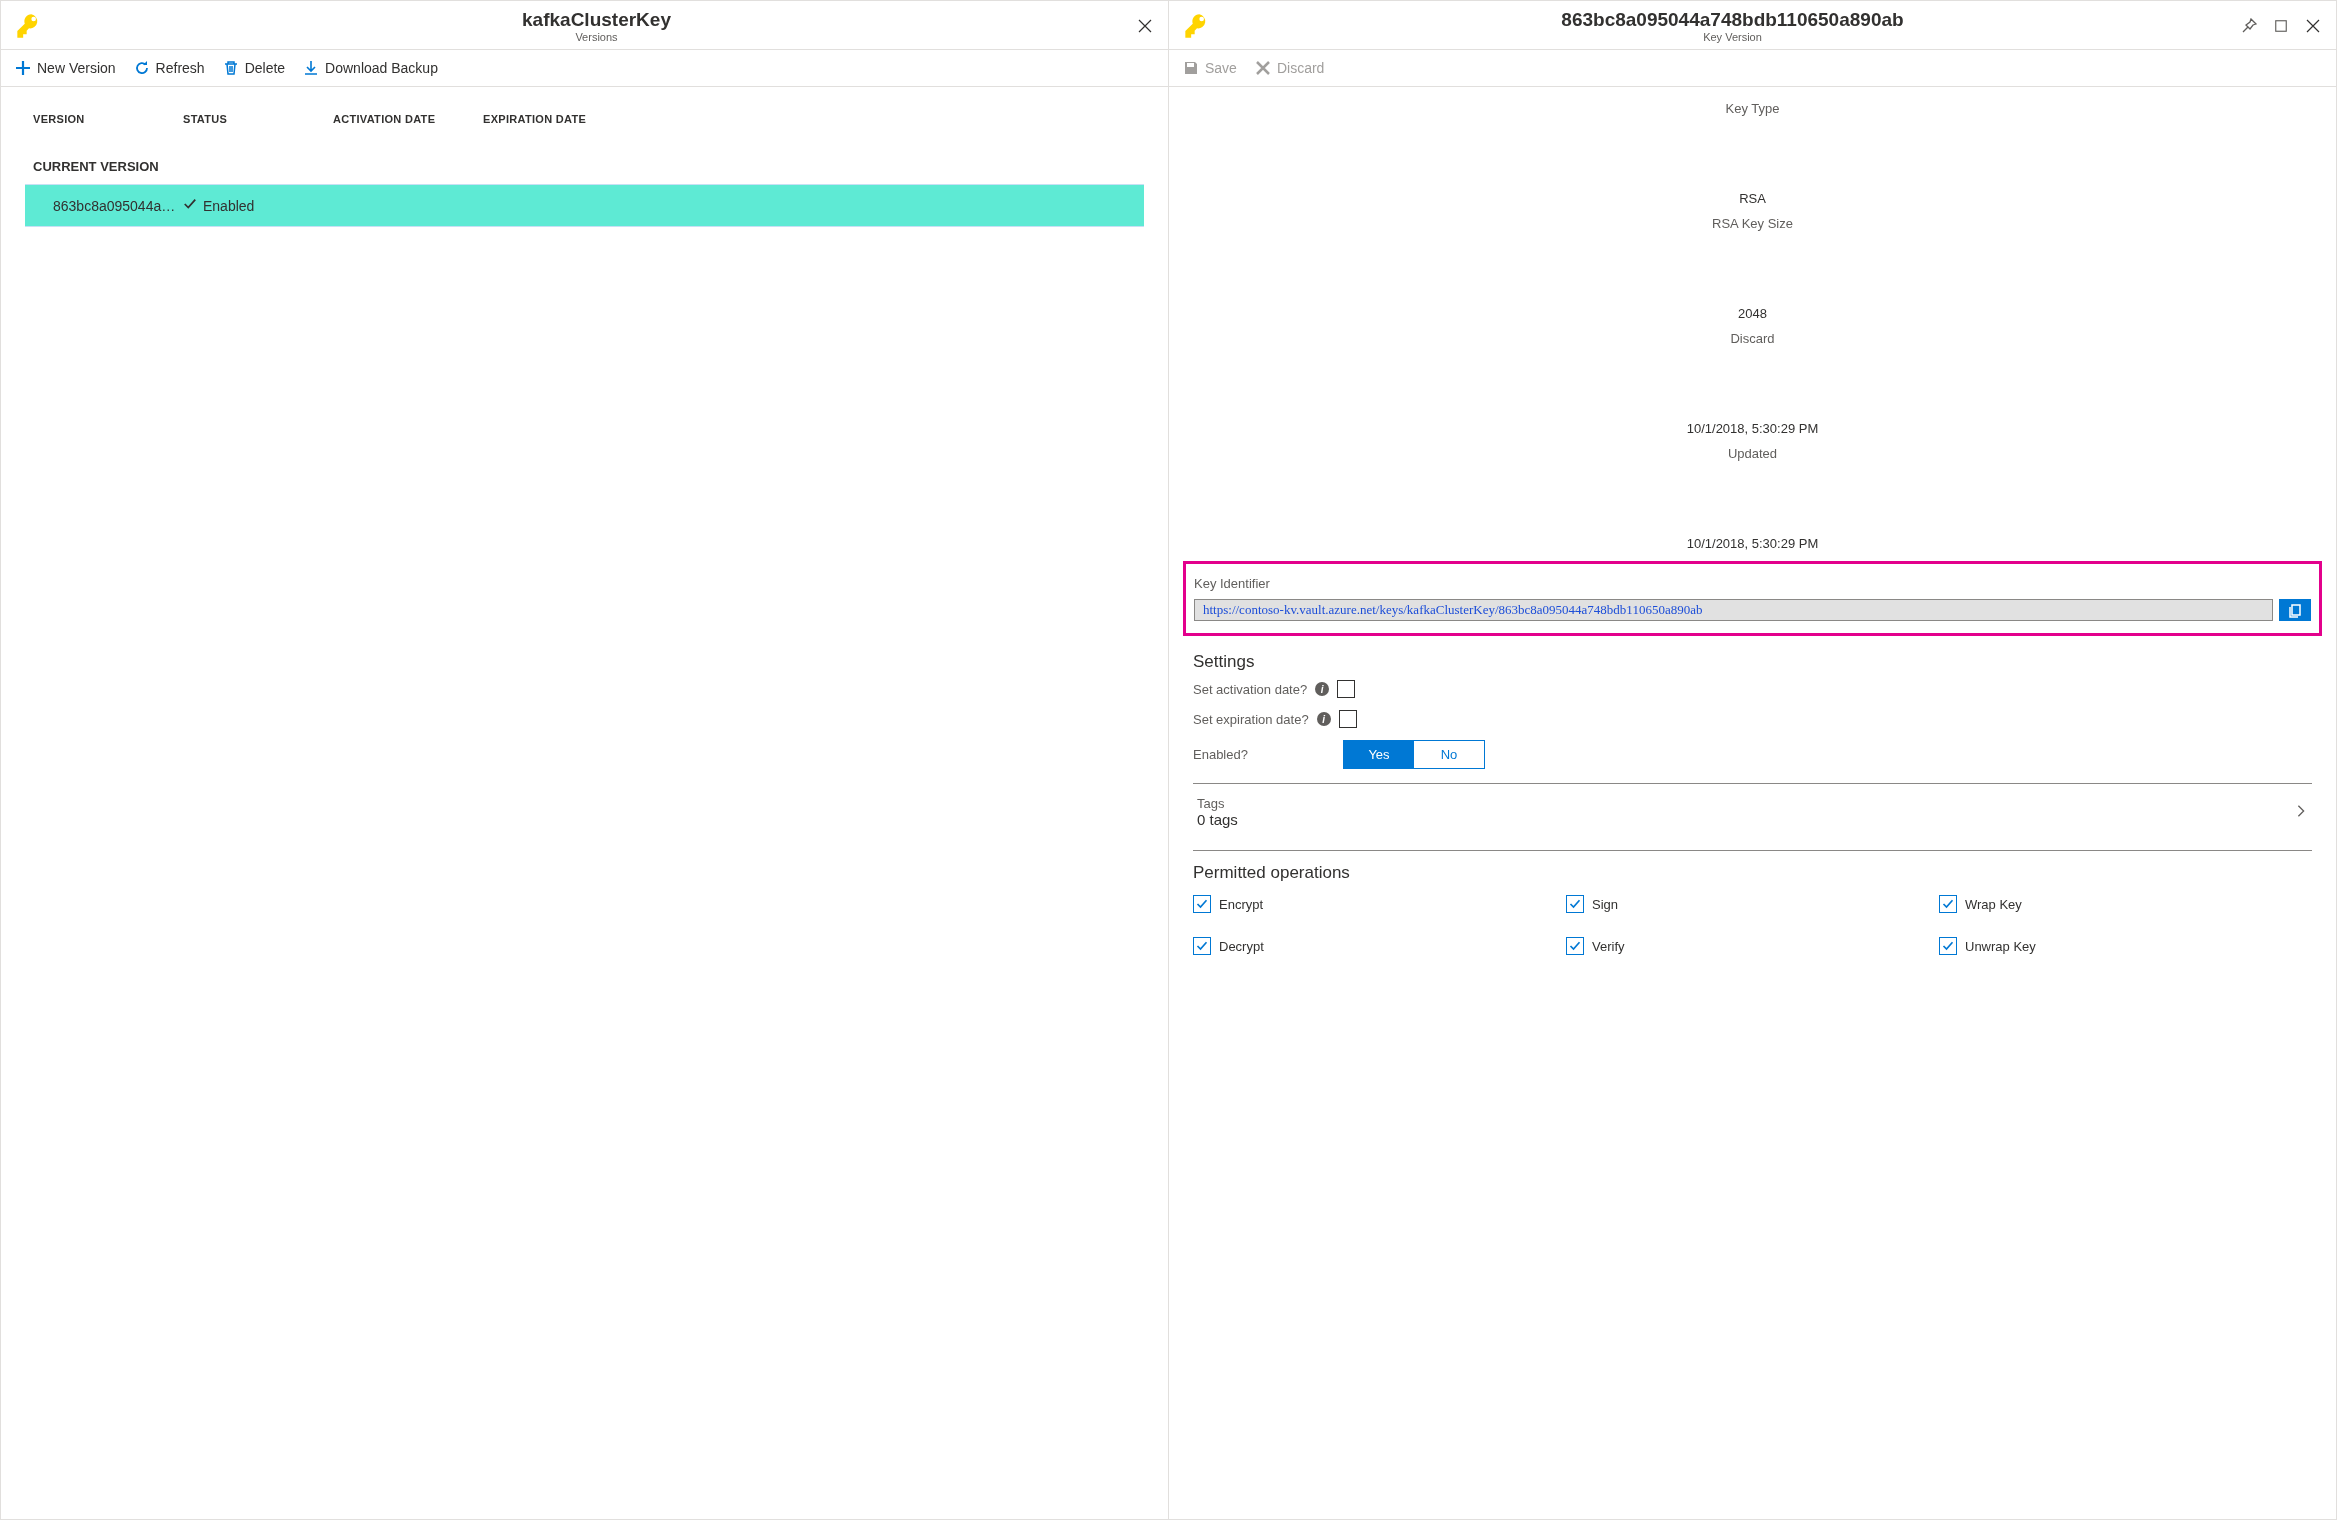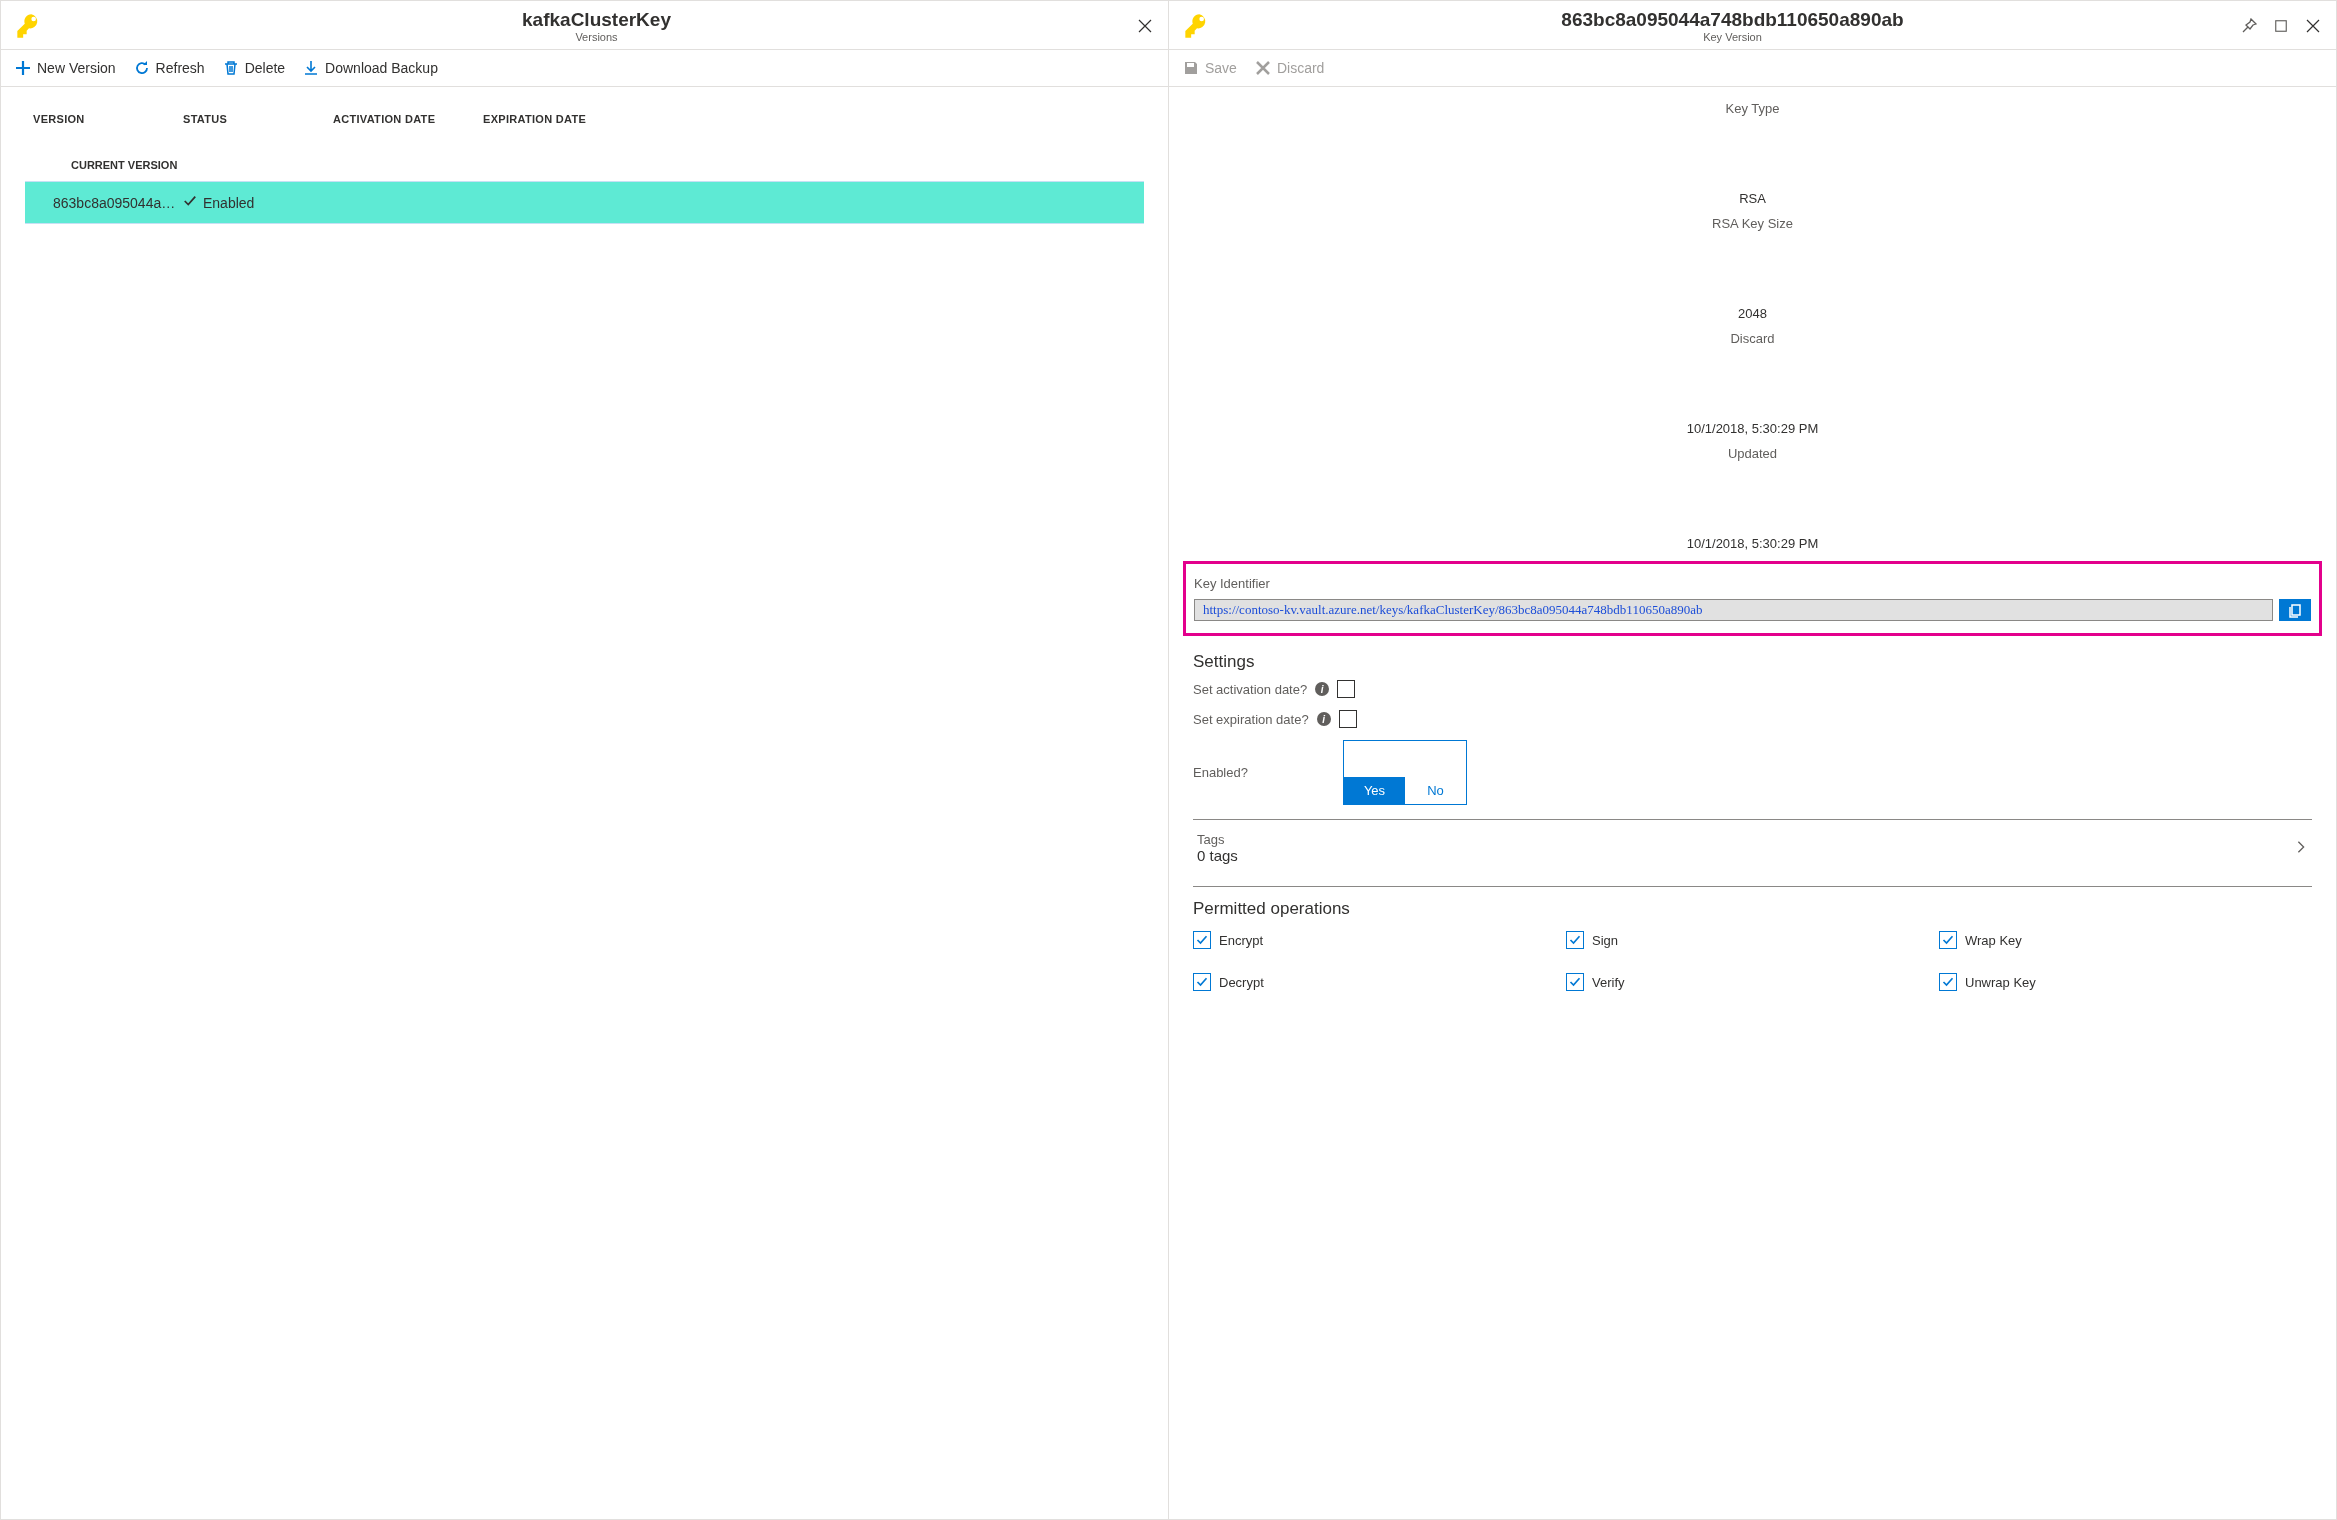--- a/index.html
+++ b/index.html
@@ -84,24 +84,23 @@
     font-size: 11px;
     font-weight: 700;
     color: #323130;
     letter-spacing: .3px;
   }
   .col-version { flex: 0 0 150px; }
   .col-status  { flex: 0 0 150px; }
   .col-act     { flex: 0 0 150px; }
   .col-exp     { flex: 1; }
   .group-label {
-    font-size: 11px;
+    font-size: 13px;
     font-weight: 700;
     padding: 22px 8px 10px 8px;
-    margin-left: 38px;
   }
   .row {
     display: flex;
     align-items: center;
     padding: 12px 8px 12px 28px;
     background: #5eead4;
     border-top: 1px solid #c7e0f4;
     border-bottom: 1px solid #c7e0f4;
     cursor: pointer;
     font-size: 14px;
@@ -161,28 +160,27 @@
     border: 1px solid #323130;
     background: #fff;
   }
   .toggle-row { display: flex; align-items: center; margin-bottom: 14px; }
   .toggle-row .k { flex: 0 0 150px; color: #605e5c; }
   .toggle {
     display: flex;
     border: 1px solid #0078d4;
   }
   .toggle button {
-    width: 61px;
+    width: 70px;
     padding: 6px 0;
     border: none;
     background: #fff;
     color: #0078d4;
     font-size: 13px;
     cursor: pointer;
-    margin-top: 36px;
   }
   .toggle button.active {
     background: #0078d4;
     color: #fff;
   }
   hr.sep { border: none; border-top: 1px solid #8a8886; margin: 0 0 12px 0; }
   .tags-block {
     display: flex; justify-content: space-between; align-items: center;
     cursor: pointer;
     margin-bottom: 22px;

